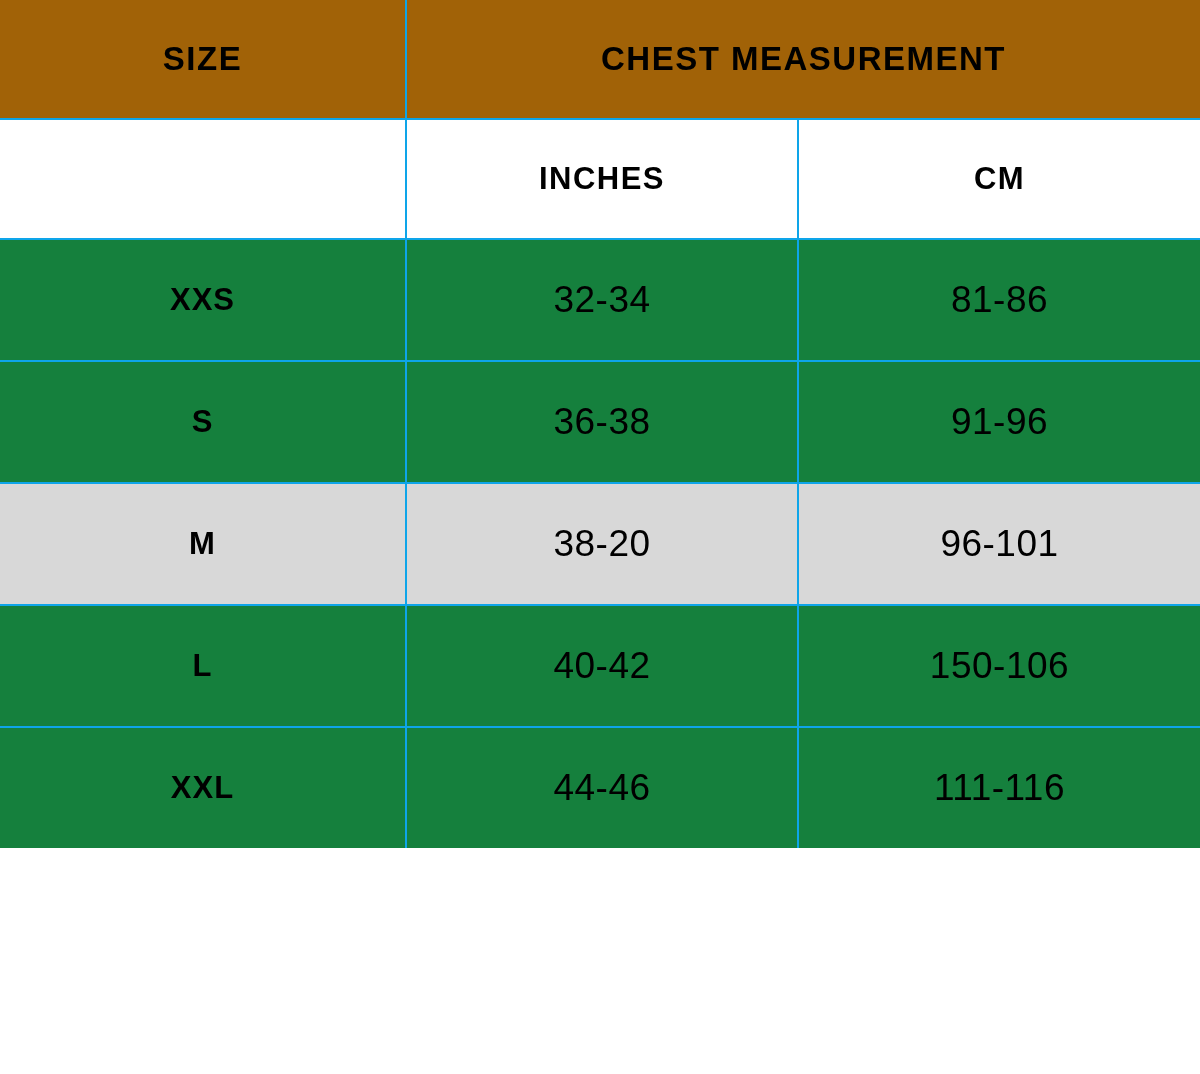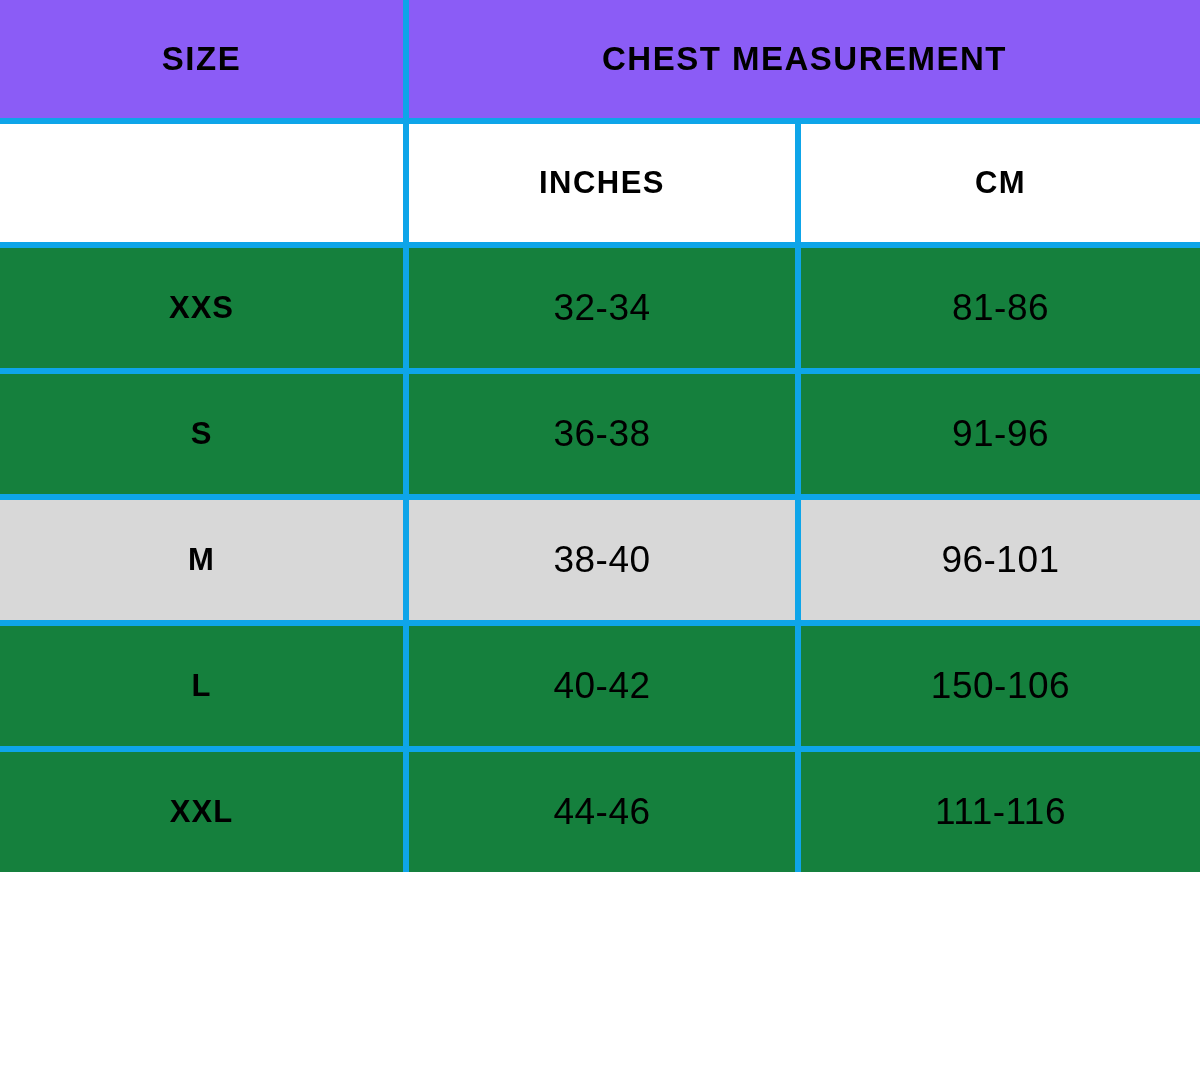--- a/index.html
+++ b/index.html
@@ -22,37 +22,37 @@
   table.size-table {
     border-collapse: collapse;
     table-layout: fixed;
     width: 1200px;
   }
   table.size-table col.c-size  { width: 406px; }
   table.size-table col.c-in    { width: 392px; }
   table.size-table col.c-cm    { width: 402px; }
 
   .size-table td {
-    border: 6px solid #0ea5e9;
+    border: 2px solid #0ea5e9;
     text-align: center;
     vertical-align: middle;
     padding: 0;
   }
   
   .size-table tr:first-child td { border-top: none; }
   .size-table tr td:first-child { border-left: none; }
   .size-table tr td:last-child  { border-right: none; }
   .size-table tr:last-child td  { border-bottom: none; }
 
   .hdr-main {
     height: 118px;
     font-weight: bold;
     font-size: 33px;
     letter-spacing: 1.5px;
-    background: #8b5cf6;
+    background: #a16207;
   }
   .hdr-sub {
     height: 118px;
     font-weight: bold;
     font-size: 31px;
     letter-spacing: 1.5px;
     background: #ffffff;
   }
   .blank-cell { background: #ffffff; }
 
@@ -98,21 +98,21 @@
         <td class="cell-val">32-34</td>
         <td class="cell-val">81-86</td>
       </tr>
       <tr class="data-row row-light">
         <td class="cell-size">S</td>
         <td class="cell-val">36-38</td>
         <td class="cell-val">91-96</td>
       </tr>
       <tr class="data-row row-dark">
         <td class="cell-size">M</td>
-        <td class="cell-val">38-40</td>
+        <td class="cell-val">38-20</td>
         <td class="cell-val">96-101</td>
       </tr>
       <tr class="data-row row-light">
         <td class="cell-size">L</td>
         <td class="cell-val">40-42</td>
         <td class="cell-val">150-106</td>
       </tr>
       <tr class="data-row row-light">
         <td class="cell-size">XXL</td>
         <td class="cell-val">44-46</td>

